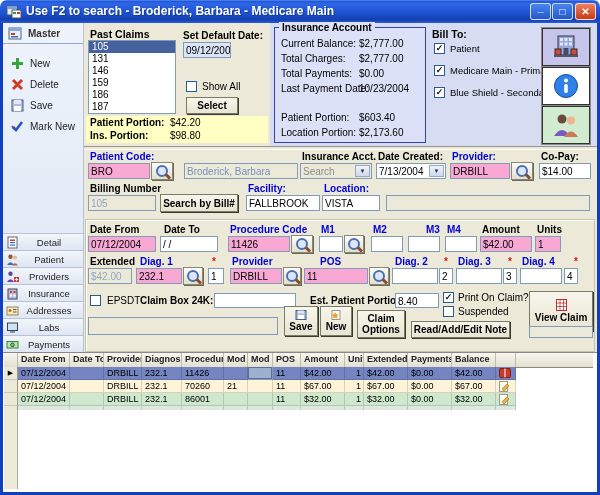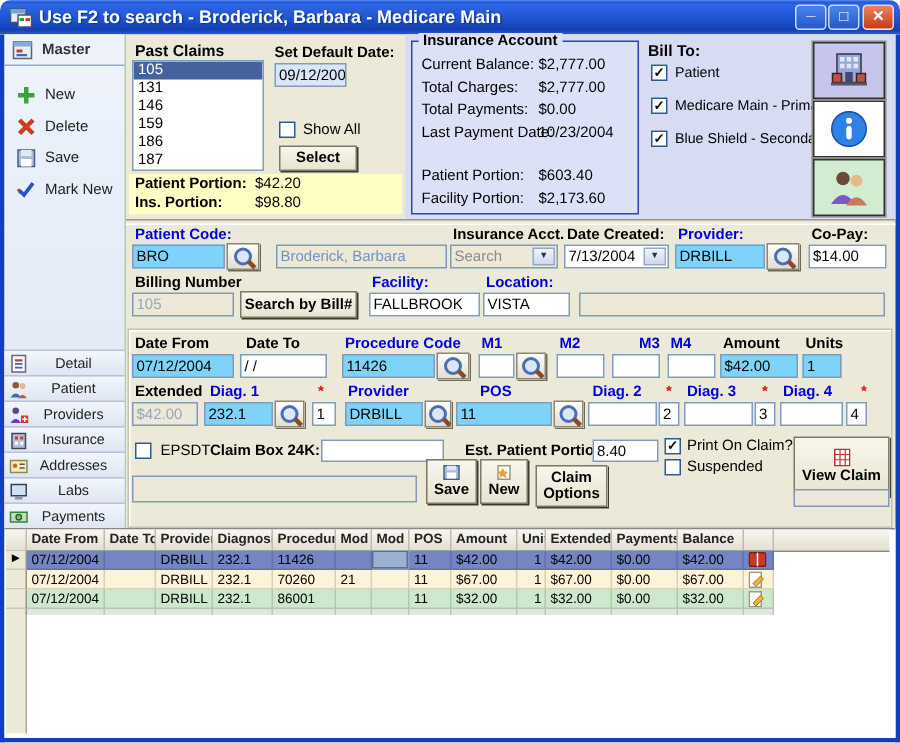--- a/index.html
+++ b/index.html
@@ -33,21 +33,21 @@
   .toppanel-right{position:absolute;left:270px;top:23px;width:327px;height:123px;background:#d7dcf3;}
   .sep{position:absolute;left:84px;top:146px;width:513px;height:2px;border-top:1px solid #9a9688;border-bottom:1px solid #ffffff;}
   .groove{position:absolute;left:85px;top:219px;width:508px;height:131px;border:1px solid #c6c2ae;box-shadow:inset 1px 1px 0 #fff;}
   
   .lbl{position:absolute;font-weight:bold;color:#000;white-space:nowrap;}
   .lbl.blue{color:#0000d8;}
   .lbl.red{color:#dd1111;}
   .plain{font-weight:normal;}
   .inp{position:absolute;height:16px;line-height:14px;box-sizing:border-box;border:1px solid #7f9db9;background:#fff;
     padding:1px 2px;color:#000;white-space:nowrap;overflow:hidden;}
-  .inp.tan{background:#7dd3fc;}
+  .inp.tan{background:#f9a8d4;}
   .inp.dis{background:#ece9d8;color:#92a6c2;}
   .inp.gray-text{color:#8a8a8a;}
   .inp.steel{color:#7591bd;}
   .dd{position:absolute;right:1px;top:1px;width:15px;height:12px;background:linear-gradient(#eef3fd,#cfd8ea);
     border:1px solid #96a8c8;box-sizing:border-box;text-align:center;}
   .dd::after{content:"▼";font-size:6px;color:#234;position:relative;top:-3px;}
   .mag{position:absolute;width:22px;height:18px;background:linear-gradient(#fdfdfa,#e2dfcd);border:1px solid #8a8874;
     box-shadow:1px 1px 0 #6a6a58;display:flex;align-items:center;justify-content:center;box-sizing:border-box;cursor:pointer;}
   .magglyph{width:8px;height:8px;border:2px solid #4a6fb5;border-radius:50%;background:#dbe7f7;position:relative;display:block;}
   .magglyph::after{content:"";position:absolute;width:6px;height:2.5px;background:#8a4a2a;transform:rotate(45deg);right:-5px;bottom:-2px;}
@@ -281,21 +281,21 @@
       </div>
     <div class="frow" style="top:55px;">
         <span class="fl">Last Payment Date:</span>
         <span class="fv">10/23/2004</span>
       </div>
     <div class="frow" style="top:84px;">
         <span class="fl">Patient Portion:</span>
         <span class="fv">$603.40</span>
       </div>
     <div class="frow" style="top:99px;">
-        <span class="fl">Facility Portion:</span>
+        <span class="fl">Location Portion:</span>
         <span class="fv">$2,173.60</span>
       </div>
   </div>
 
   <span class="lbl" style="left:432px;top:28px;font-size:10.5px;">Bill To:</span>
   <span class="cb checked" style="left:434px;top:43px;"></span>
   <span class="lbl plain" style="left:450px;top:43px;font-size:9.5px;">Patient</span>
   <span class="cb checked" style="left:434px;top:65px;"></span>
   <span class="lbl plain" style="left:450px;top:65px;font-size:9.5px;">Medicare Main - Primary</span>
   <span class="cb checked" style="left:434px;top:87px;"></span>
@@ -451,20 +451,21 @@
   <div class="btn col" style="left:320px;top:306px;width:32px;height:30px;">
     <span class="ic">
         <svg width="12" height="10">
           <rect x="2" y="0.5" width="8" height="9" fill="#fff" stroke="#998"></rect>
           <path d="M5 2 L6.4 4.2 L9 4.6 L7 6.2 L7.6 8.8 L5 7.4 L2.8 8.8 L3.4 6.2 L1.4 4.6 L4 4.2 Z" fill="#f0a030"></path>
         </svg>
       </span>
     <span>New</span>
   </div>
   <div class="btn" style="left:357px;top:310px;width:48px;height:28px;line-height:11px;padding:0 2px;">Claim Options</div>
+  <div class="btn" style="left:411px;top:321px;width:99px;height:17px;">Read/Add/Edit Note</div>
   <div class="btn col" style="left:529px;top:291px;width:64px;height:40px;">
     <span class="ic">
         <svg width="11" height="12">
           <rect x="0.5" y="0.5" width="10" height="11" fill="#fff" stroke="#c03028"></rect>
           <path d="M0.5 4 H10.5 M0.5 7.5 H10.5 M4 0.5 V11.5 M7.5 0.5 V11.5" stroke="#c03028" stroke-width="0.8"></path>
         </svg>
       </span>
     <span>View Claim</span>
   </div>
   <div class="inp dis" style="left:529px;top:326px;width:64px;height:12px;"></div>

